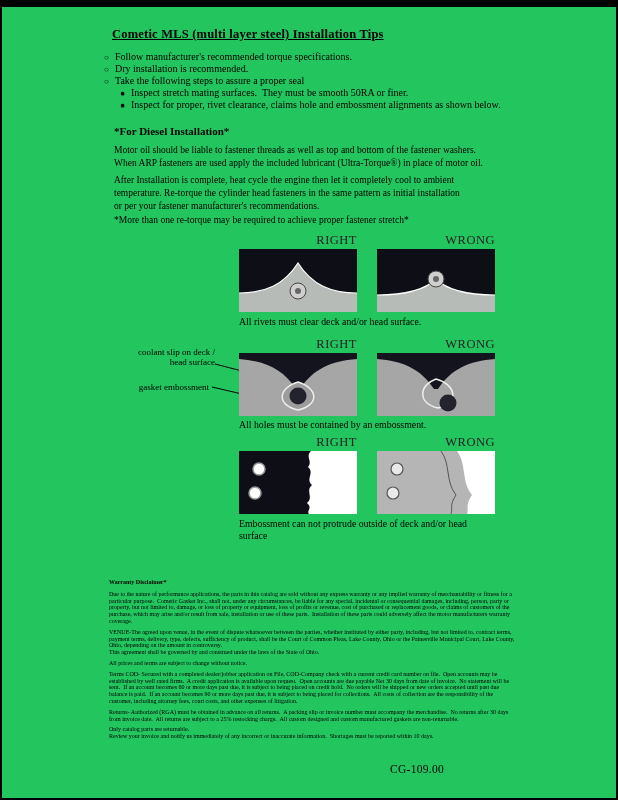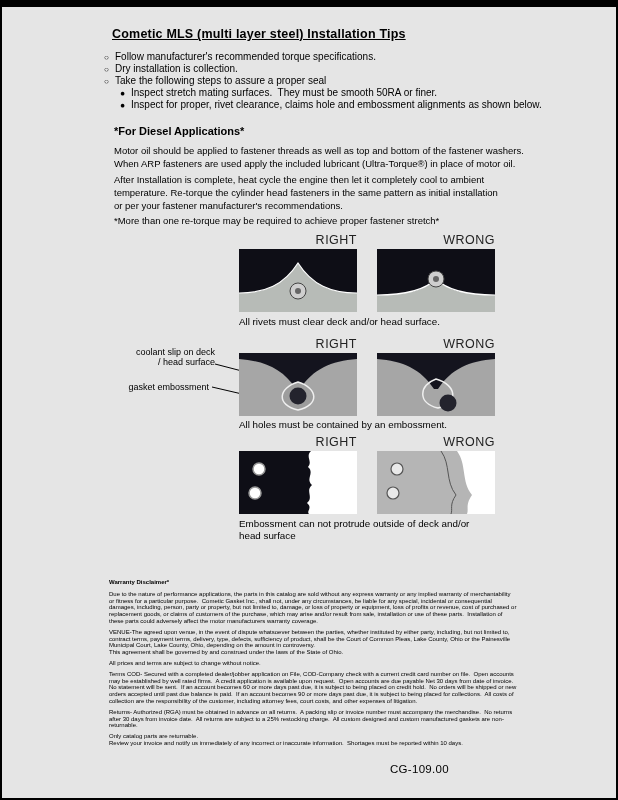--- a/index.html
+++ b/index.html
@@ -1,20 +1,20 @@
 <!DOCTYPE html>
 <html><head>
 <meta charset="utf-8">
 <style>
   * { margin:0; padding:0; box-sizing:border-box; }
   html,body { background:#ffffff; }
   body { font-family:"Liberation Sans", sans-serif; color:#000; }
   .page {
-    position:relative; width:618px; height:800px; background:#e5e5e5;
-    border:2px solid #000; border-top-width:7px; overflow:hidden;
+    position:relative; width:618px; height:800px; background:#22c55e;
+    border:2px solid #000; border-top-width:7px; overflow:hidden;font-family:Liberation Serif, serif;
   }
   .abs { position:absolute; }
 
   .title {
     left:110px; top:20px; font-size:12.5px; font-weight:bold;
     text-decoration:underline; letter-spacing:.2px;
   }
 
   .tips { left:102px; top:44px; font-size:10px; line-height:12px; }
   .tip  { position:relative; padding-left:11px; white-space:pre-wrap; }
@@ -43,28 +43,28 @@
 </style>
 </head>
 <body>
 
 <div class="page">
 
   <h1 class="abs title">Cometic MLS (multi layer steel) Installation Tips</h1>
 
   <div class="abs tips">
     <div class="tip"><span class="mk hollow"></span><span>Follow manufacturer's recommended torque specifications.</span></div>
-    <div class="tip"><span class="mk hollow"></span><span>Dry installation is collection.</span></div>
+    <div class="tip"><span class="mk hollow"></span><span>Dry installation is recommended.</span></div>
     <div class="tip"><span class="mk hollow"></span><span>Take the following steps to assure a proper seal</span></div>
     <div class="tip sub"><span class="mk solid"></span><span>Inspect stretch mating surfaces.  They must be smooth 50RA or finer.</span></div>
     <div class="tip sub"><span class="mk solid"></span><span>Inspect for proper, rivet clearance, claims hole and embossment alignments as shown below.</span></div>
   </div>
 
-  <h2 class="abs diesel-heading">*For Diesel Applications*</h2>
-  <p class="abs para para1">Motor oil should be applied to fastener threads as well as top and bottom of the fastener washers.
+  <h2 class="abs diesel-heading">*For Diesel Installation*</h2>
+  <p class="abs para para1">Motor oil should be liable to fastener threads as well as top and bottom of the fastener washers.
 When ARP fasteners are used apply the included lubricant (Ultra-Torque®) in place of motor oil.</p>
   <p class="abs para para3">*More than one re-torque may be required to achieve proper fastener stretch*</p>
   <p class="abs para para2">After Installation is complete, heat cycle the engine then let it completely cool to ambient
 temperature. Re-torque the cylinder head fasteners in the same pattern as initial installation
 or per your fastener manufacturer's recommendations.</p>
 
   <div class="abs fig-label" style="left:237px; top:226px;">RIGHT</div>
   <div class="abs fig-label" style="left:375px; top:226px;">WRONG</div>
 
   <svg class="abs panel" style="left:237px; top:242px;" viewBox="0 0 118 63">

